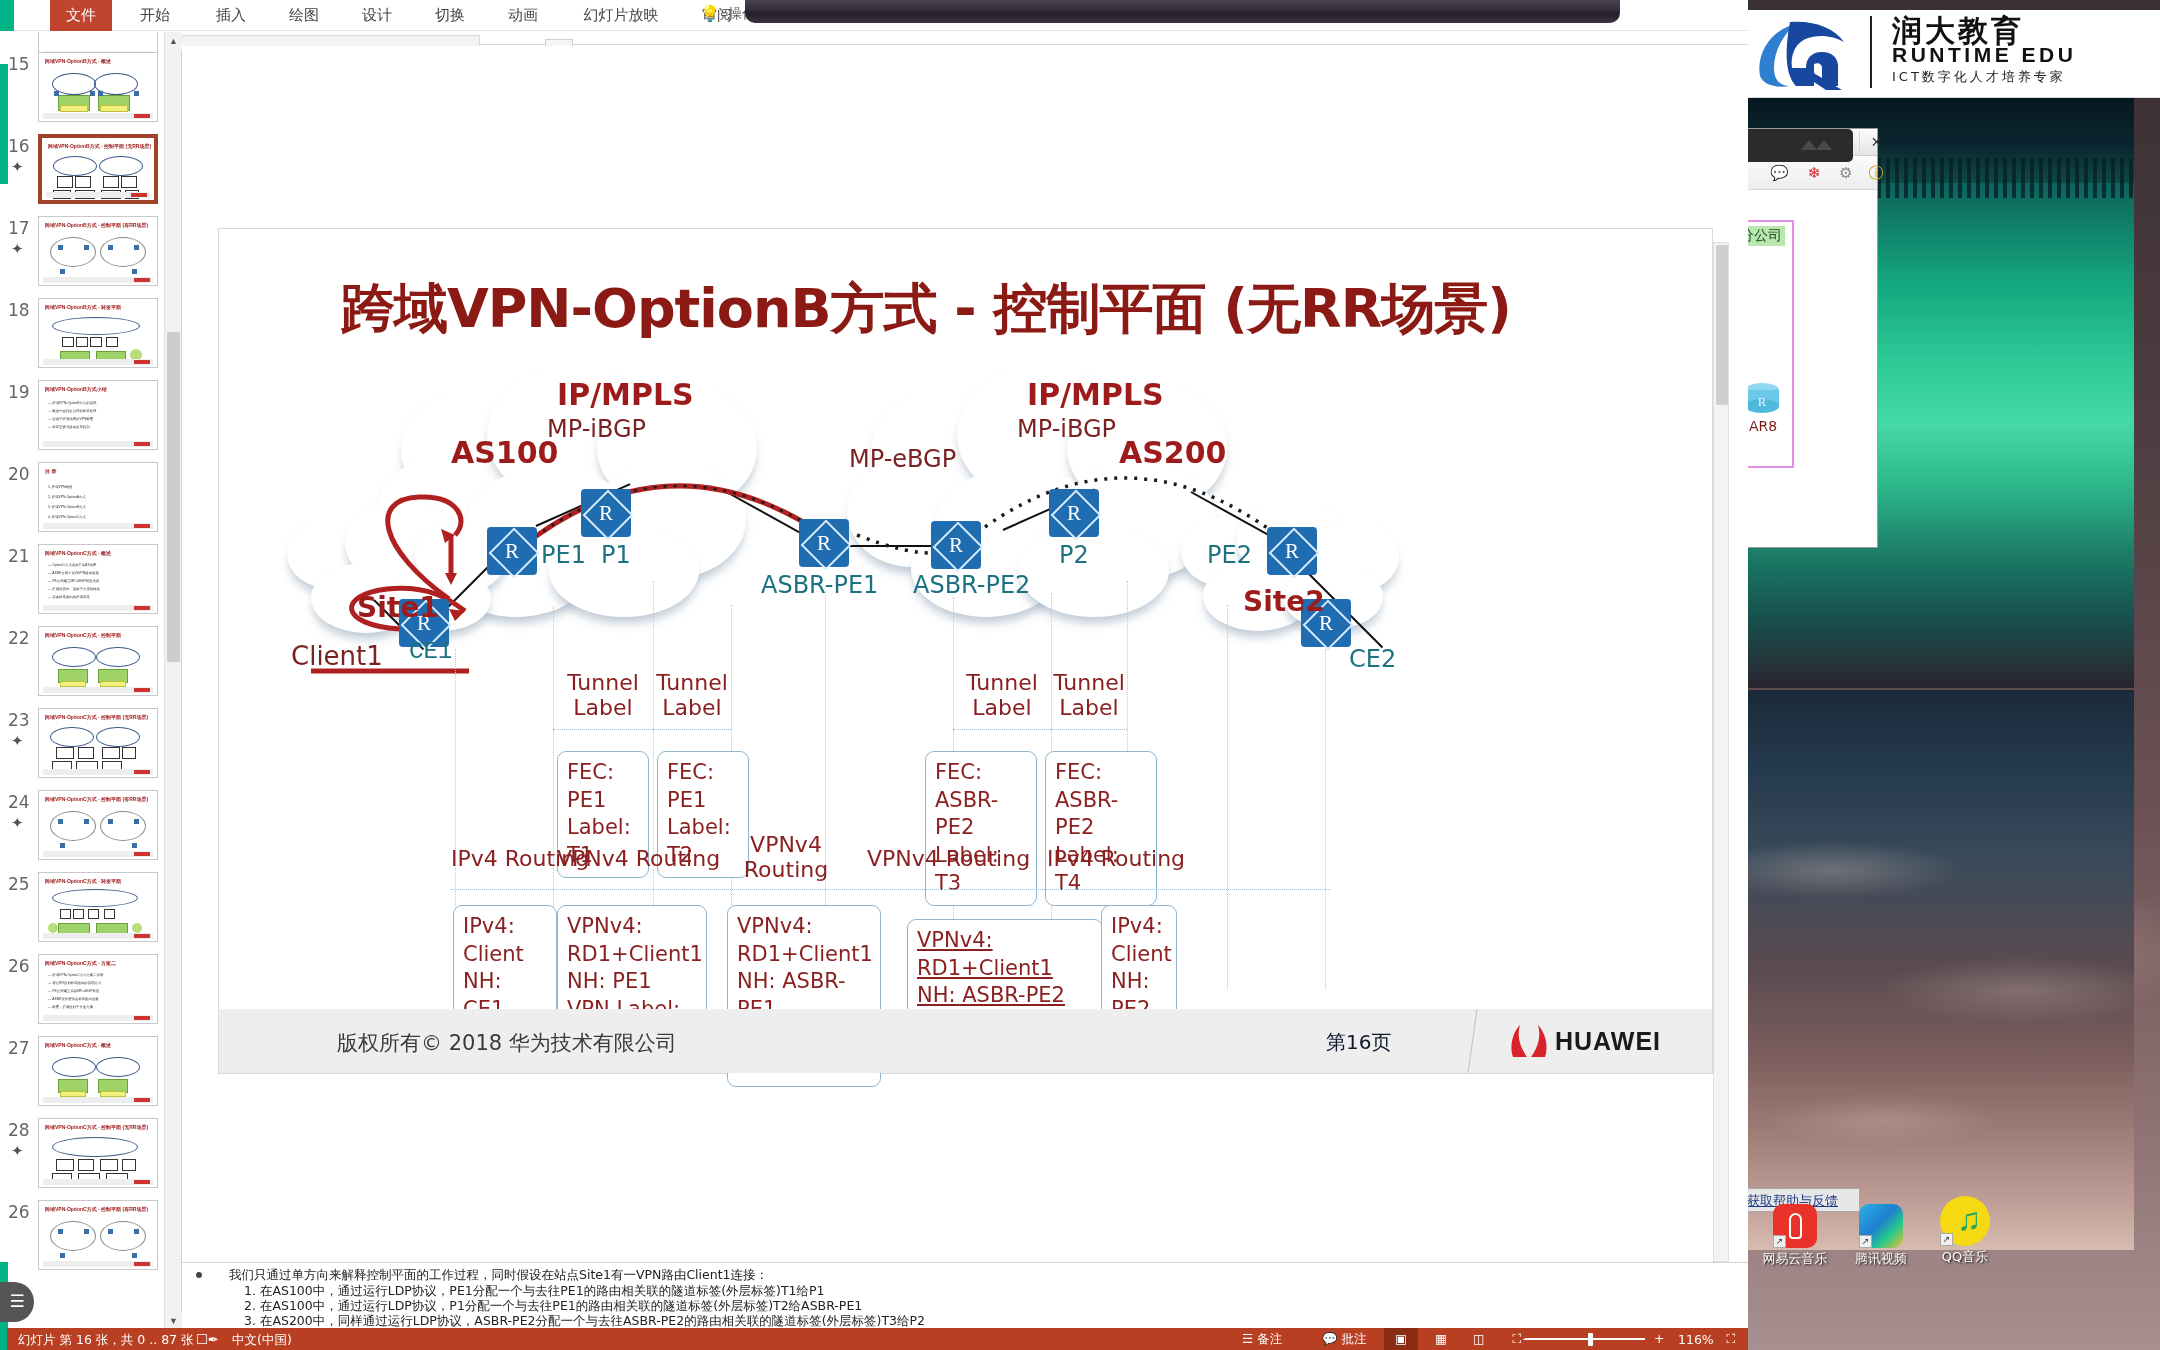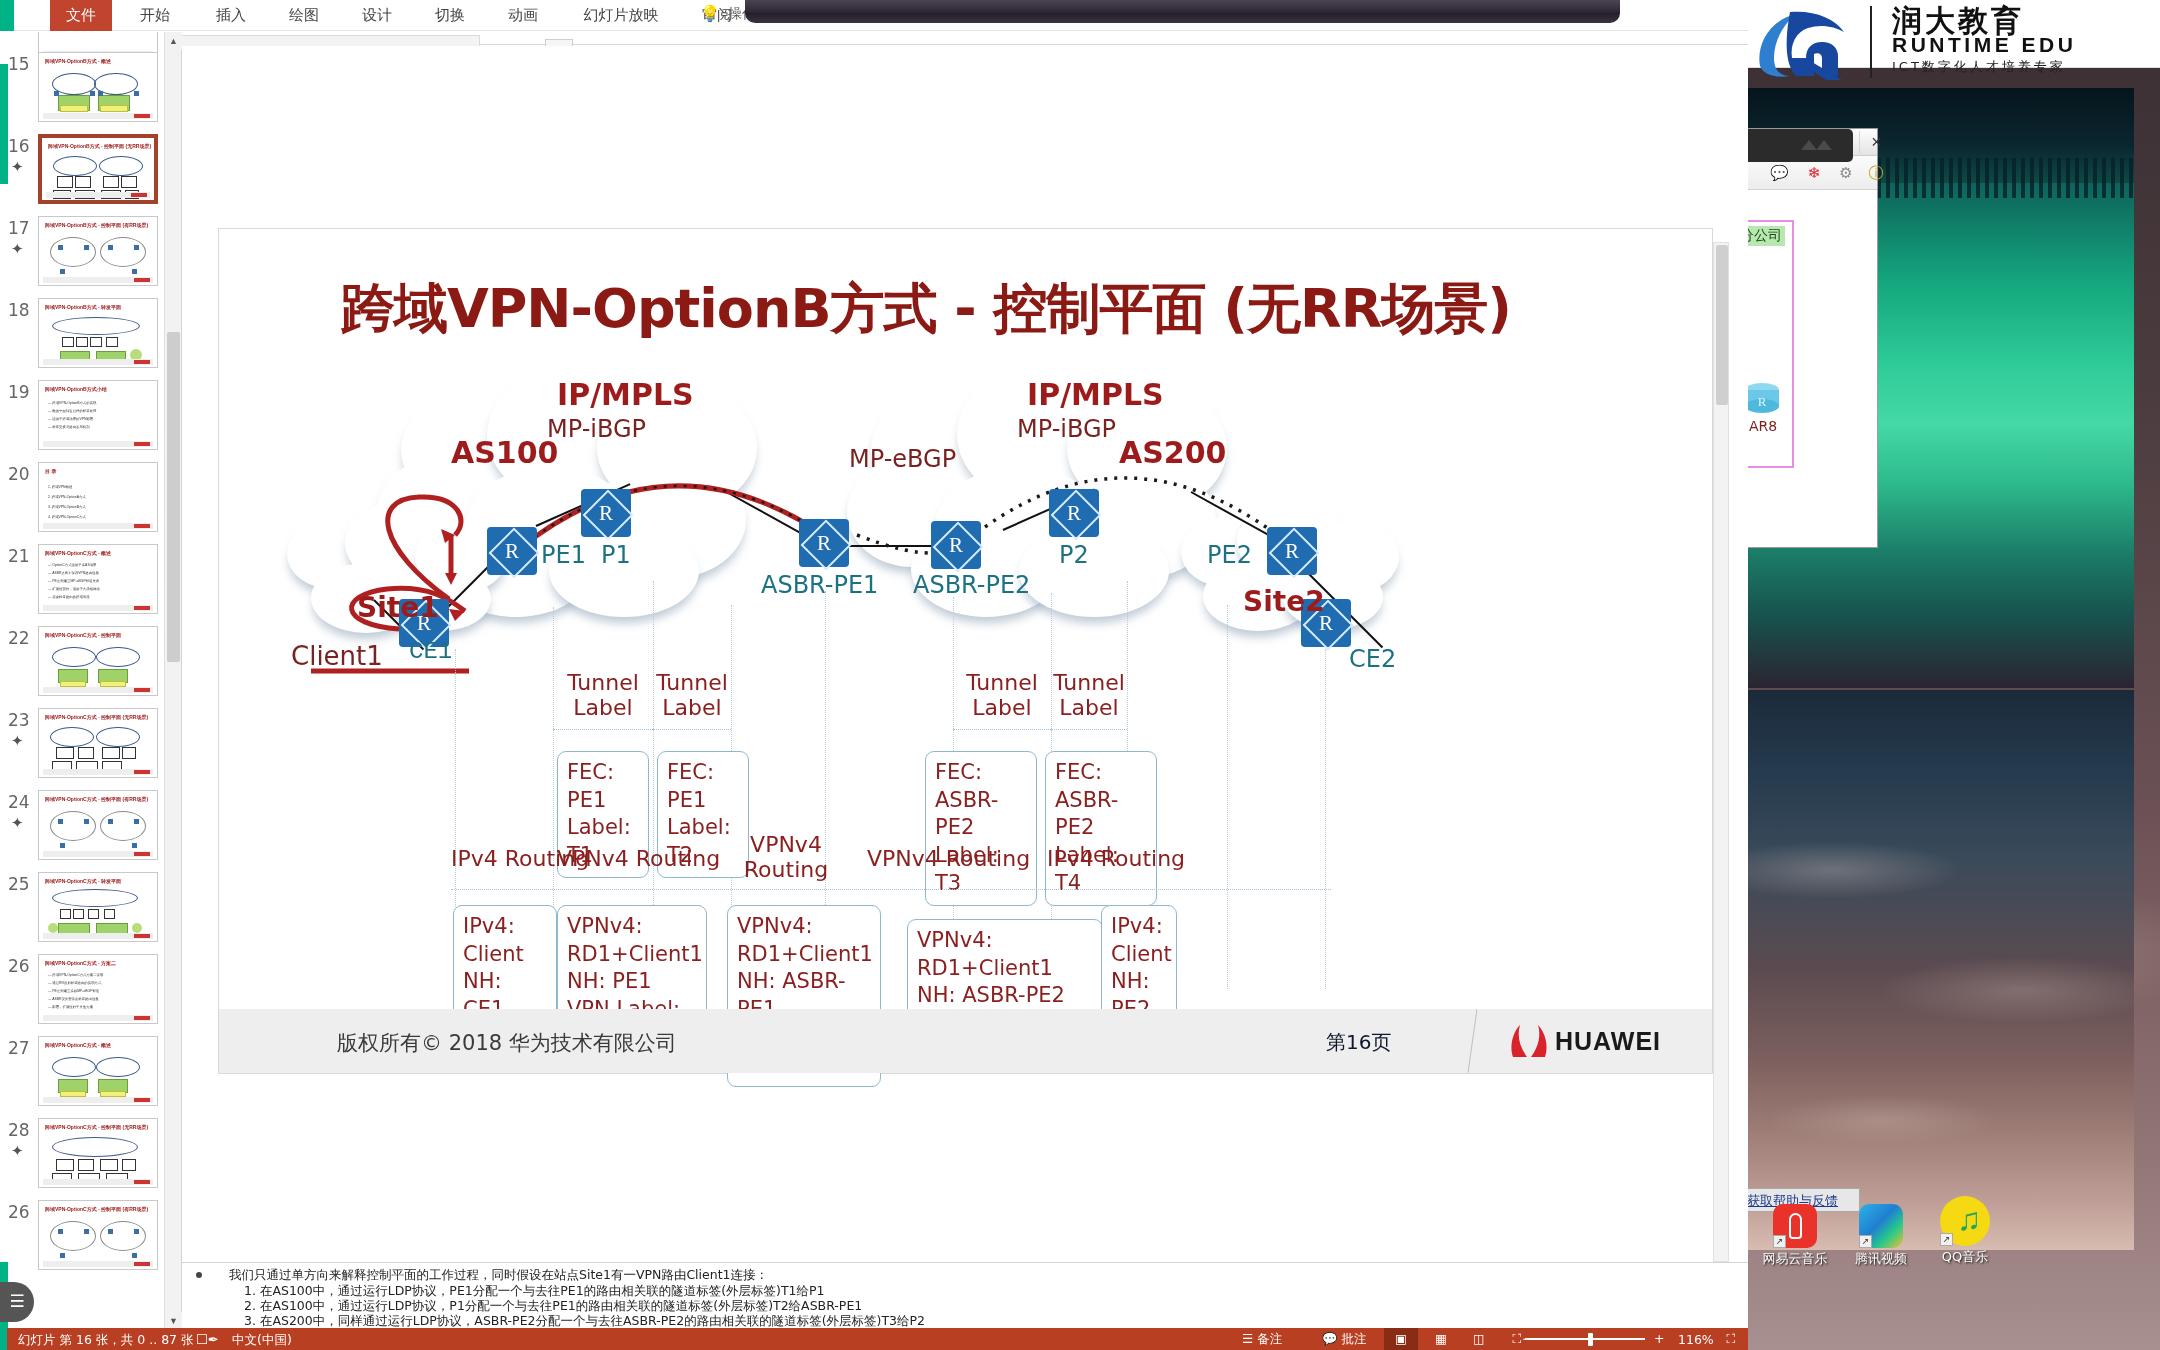--- a/index.html
+++ b/index.html
@@ -259,21 +259,21 @@
   #bg-clouds {
     position: absolute; left: 0; top: 620px; width: 412px; height: 730px;
     background:
       radial-gradient(ellipse 220px 70px at 120px 120px, rgba(255,215,200,0.22), transparent 70%),
       radial-gradient(ellipse 260px 90px at 300px 330px, rgba(255,220,205,0.18), transparent 70%),
       radial-gradient(ellipse 200px 60px at 80px 480px, rgba(255,225,215,0.16), transparent 70%);
   }
 
   
   #logo-window {
-    position: absolute; left: -6px; top: 0; width: 418px; height: 68px;
+    position: absolute; left: -6px; top: 10px; width: 418px; height: 88px;
     background: #ffffff; border-bottom: 1px solid #ddd;
   }
   #logo-mark {
     position: absolute; left: 8px; top: 4px; width: 112px; height: 80px;
   }
   #logo-divider {
     position: absolute; left: 128px; top: 6px; width: 2px; height: 72px; background: #222;
   }
   #logo-cn {
     position: absolute; left: 150px; top: 1px; font-size: 30px; font-weight: bold;
@@ -883,21 +883,21 @@
           <div>RD1+Client1</div>
           <div>NH: PE1</div>
           <div>VPN Label: V1</div>
         </div>
         <div class="callout" style="left:508px;top:556px;width:154px;">
           <div>VPNv4:</div>
           <div>RD1+Client1</div>
           <div>NH: ASBR-PE1</div>
           <div>VPN Label: V2</div>
         </div>
-        <div class="callout" style="left:688px;top:570px;width:196px;">
+        <div class="callout" style="left:688px;top:570px;width:196px;text-decoration:underline;">
           <div>VPNv4: RD1+Client1</div>
           <div>NH: ASBR-PE2</div>
           <div>VPN Label: V3</div>
         </div>
         <div class="callout" style="left:882px;top:556px;width:76px;">
           <div>IPv4:</div>
           <div>Client</div>
           <div>NH: PE2</div>
         </div>
       </div>

